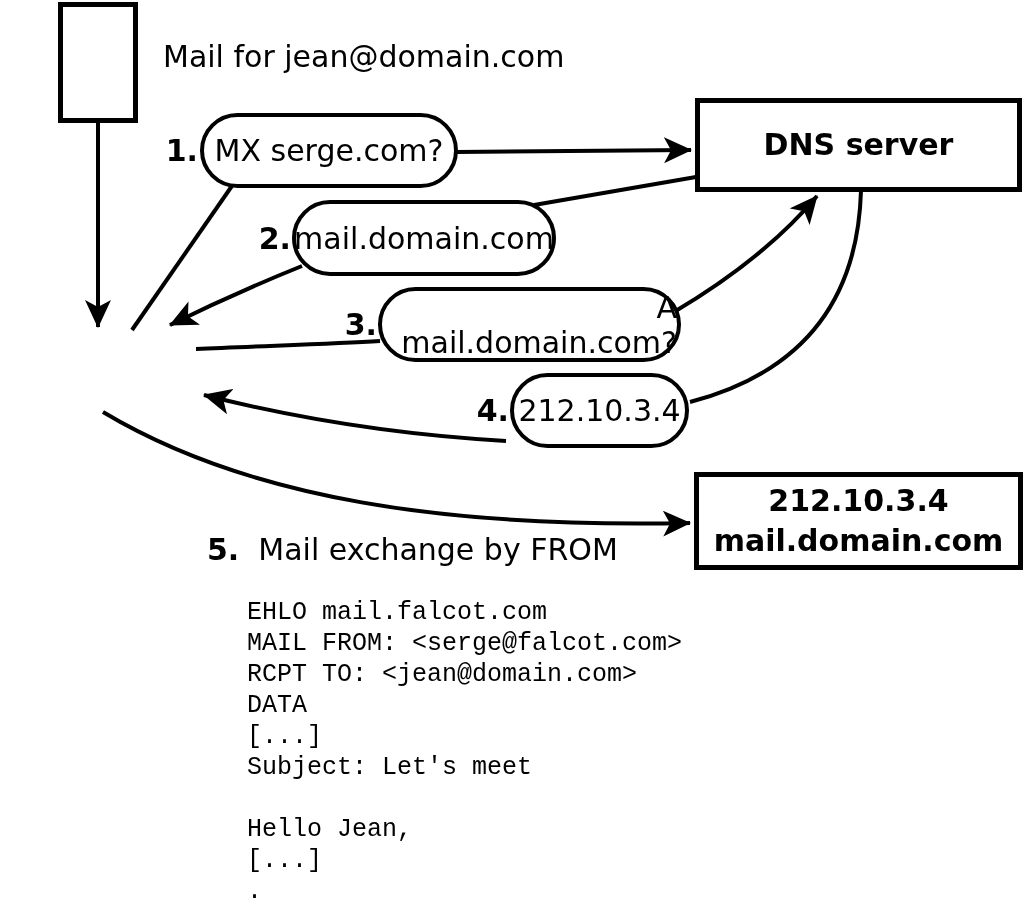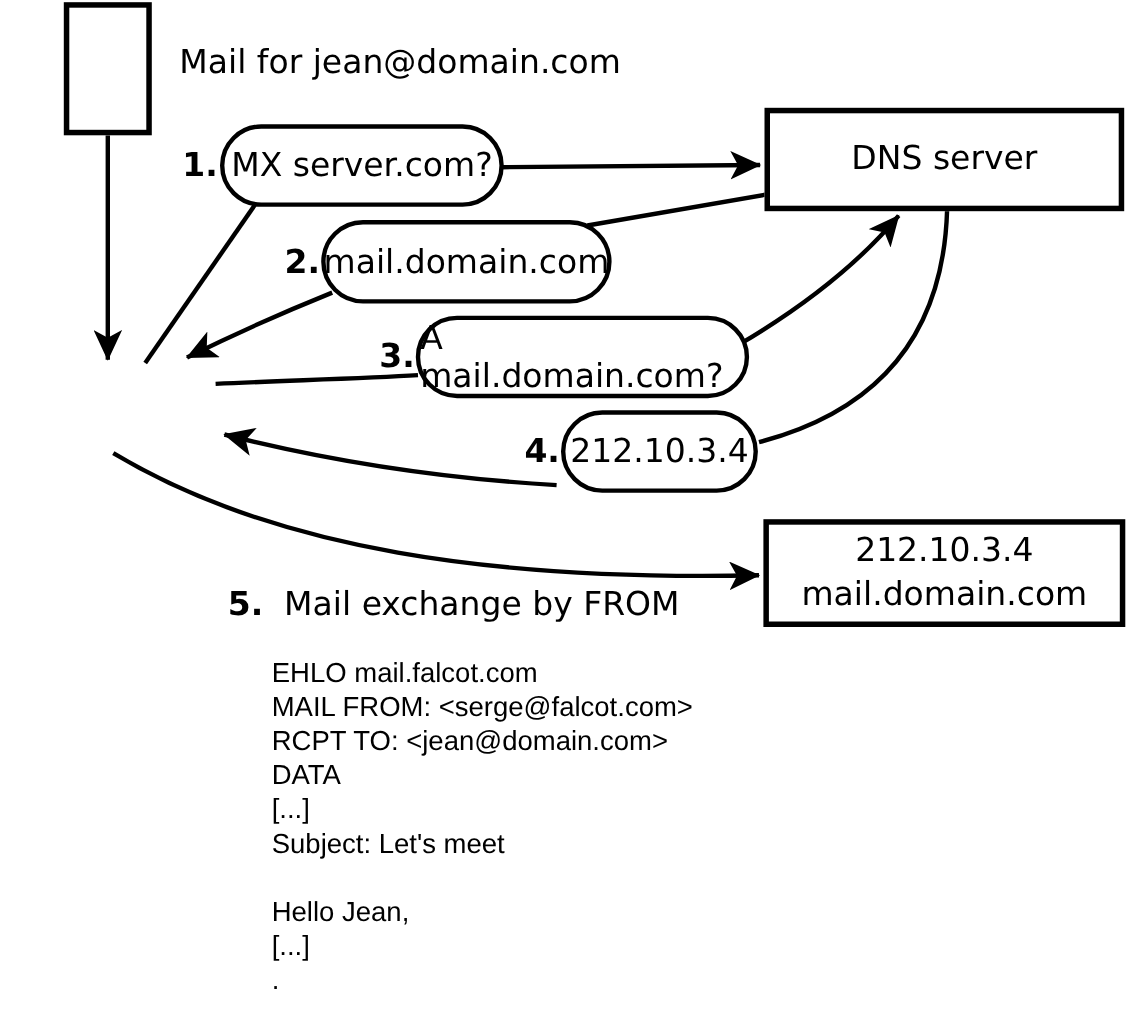--- a/index.html
+++ b/index.html
@@ -32,20 +32,21 @@
     position: absolute;
     z-index: 2;
     background: #ffffff;
     border: 5px solid #000000;
     display: flex;
     align-items: center;
     justify-content: center;
     text-align: center;
     font-size: 30px;
     line-height: 40px;
+    font-weight: bold;
   }
   .pill {
     position: absolute;
     z-index: 2;
     background: #ffffff;
     border: 4px solid #000000;
     border-radius: 38px;
     display: flex;
     align-items: center;
     justify-content: center;
@@ -71,21 +72,21 @@
   .step5 .num {
     font-weight: bold;
   }
   .step5 .txt {
     margin-left: 19px;
   }
   .smtp {
     position: absolute;
     z-index: 2;
     margin: 0;
-    font-family: Liberation Sans, sans-serif;
+    font-family: Liberation Mono, monospace;
     font-size: 25px;
     line-height: 31px;
     white-space: pre;
   }
 </style>
 </head>
 <body>
 
 <div class="canvas">
 
@@ -109,23 +110,23 @@
 
   <div class="node" style="left:58px; top:2px; width:80px; height:121px;"></div>
 
   <div class="free-label" style="left:163px; top:42px;">Mail for jean@domain.com</div>
 
   <div class="stepnum" style="left:152px; top:113px; height:75px;">1.</div>
   <div class="stepnum" style="left:245px; top:200px; height:76px;">2.</div>
   <div class="stepnum" style="left:331px; top:287px; height:75px;">3.</div>
   <div class="stepnum" style="left:463px; top:373px; height:75px;">4.</div>
 
-  <div class="pill" style="left:200px; top:113px; width:258px; height:75px;">MX server.com?</div>
+  <div class="pill" style="left:200px; top:113px; width:258px; height:75px;">MX serge.com?</div>
   <div class="pill" style="left:292px; top:200px; width:264px; height:76px;">mail.domain.com</div>
-  <div class="pill" style="left:378px; top:287px; width:303px; height:75px;">A mail.domain.com?</div>
+  <div class="pill" style="left:378px; top:287px; width:303px; height:75px;text-align:right;">A mail.domain.com?</div>
   <div class="pill" style="left:510px; top:373px; width:179px; height:75px;">212.10.3.4</div>
 
   <div class="node" style="left:695px; top:98px; width:327px; height:94px;">DNS server</div>
 
 
   <div class="node" style="left:694px; top:472px; width:329px; height:98px; flex-direction:column;">
     <div>212.10.3.4</div>
     <div>mail.domain.com</div>
   </div>
 

